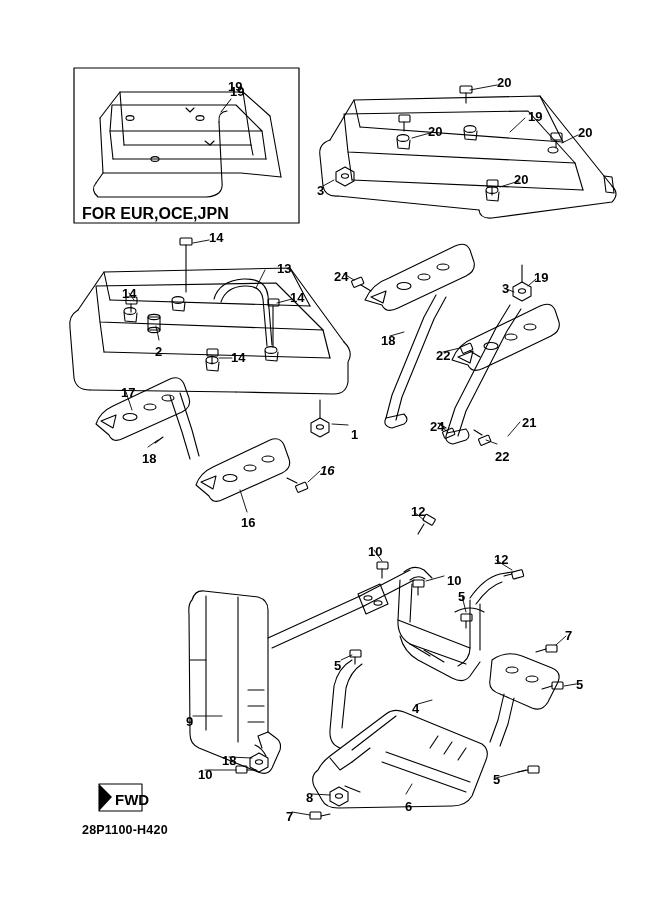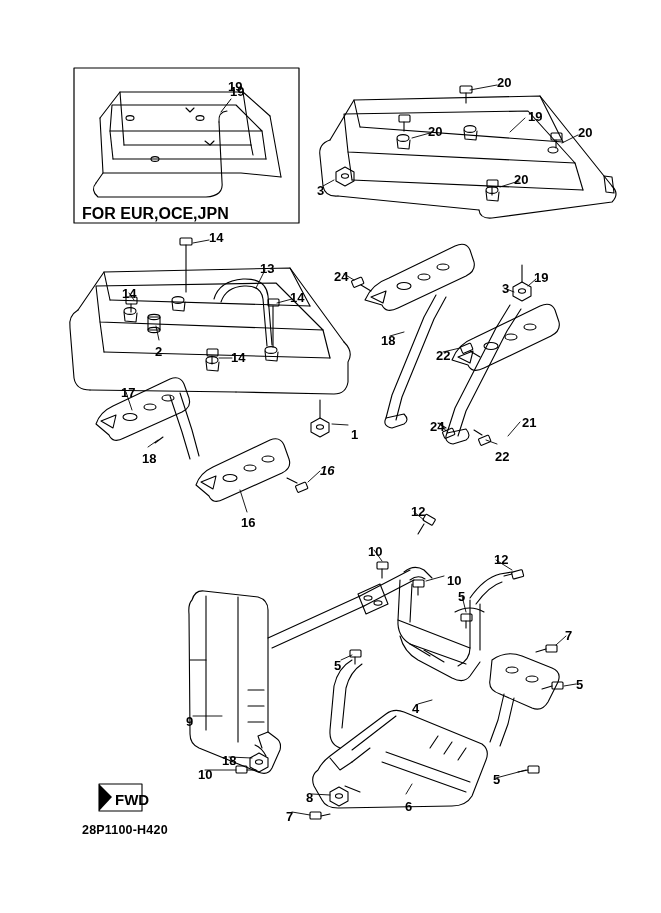--- a/index.html
+++ b/index.html
@@ -445,21 +445,21 @@
       <div class="callout" style="left: 534px; top: 271px;">19</div>
       <div class="callout" style="left: 502px; top: 282px;">3</div>
       <div class="callout" style="left: 334px; top: 270px;">24</div>
       <div class="callout" style="left: 381px; top: 334px;">18</div>
       <div class="callout" style="left: 436px; top: 349px;">22</div>
       <div class="callout" style="left: 430px; top: 420px;">24</div>
       <div class="callout" style="left: 522px; top: 416px;">21</div>
       <div class="callout" style="left: 495px; top: 450px;">22</div>
       <div class="callout" style="left: 209px; top: 231px;">14</div>
       <div class="callout" style="left: 122px; top: 287px;">14</div>
-      <div class="callout" style="left: 260px; top: 262px;">13</div>
+      <div class="callout" style="left: 277px; top: 262px;">13</div>
       <div class="callout" style="left: 290px; top: 291px;">14</div>
       <div class="callout" style="left: 155px; top: 345px;">2</div>
       <div class="callout" style="left: 231px; top: 351px;">14</div>
       <div class="callout" style="left: 121px; top: 386px;">17</div>
       <div class="callout" style="left: 142px; top: 452px;">18</div>
       <div class="callout" style="left: 351px; top: 428px;">1</div>
       <div class="callout" style="left: 320px; top: 464px; font-style: italic;">16</div>
       <div class="callout" style="left: 241px; top: 516px;">16</div>
       <div class="callout" style="left: 411px; top: 505px;">12</div>
       <div class="callout" style="left: 494px; top: 553px;">12</div>

